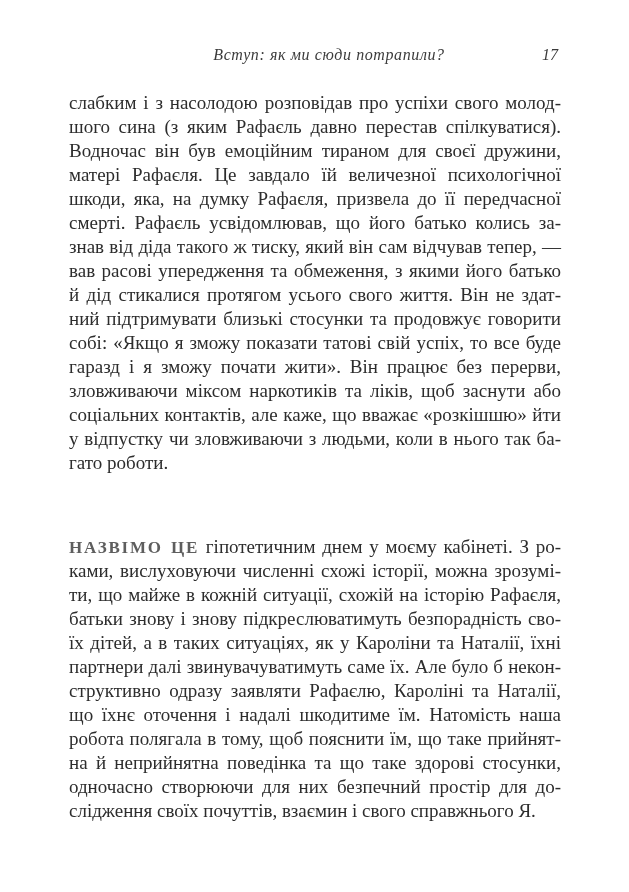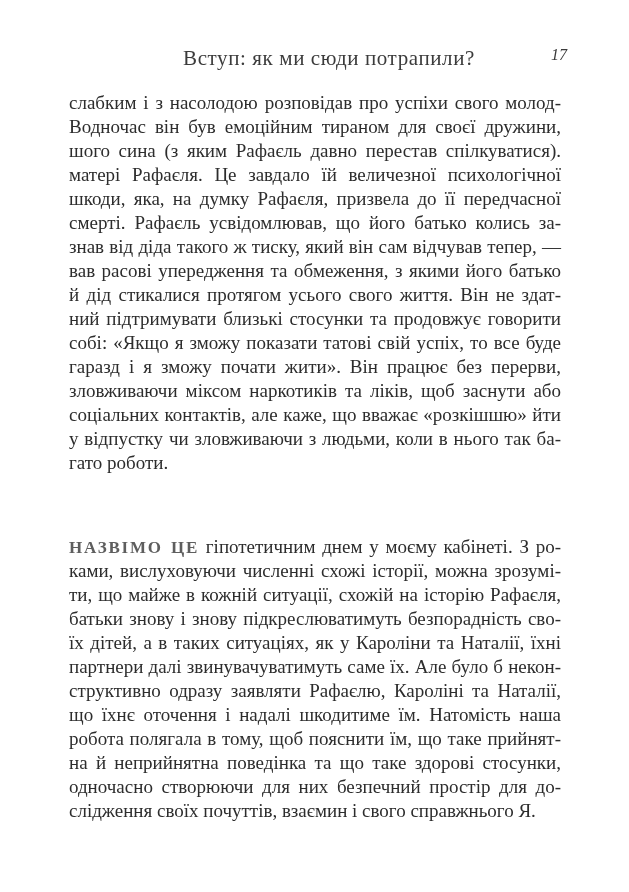--- a/index.html
+++ b/index.html
@@ -19,28 +19,29 @@
   .running-head {
     position: absolute;
     top: 46px;
     left: 83px;
     width: 492px;
     height: 22px;
   }
   .running-head .title {
     display: block;
     text-align: center;
-    font-size: 21px;
+    font-size: 16px;
     letter-spacing: 0.6px;
     color: #3b3b3b;
+    font-style: italic;
   }
   .running-head .folio {
     position: absolute;
     top: 0;
-    right: 8px;
+    right: 17px;
     font-style: italic;
     font-size: 16px;
     color: #3b3b3b;
   }
   .body-text {
     position: absolute;
     left: 69px;
     top: 91px;
     width: 492px;
   }
@@ -71,22 +72,22 @@
 
   <div class="running-head">
     <span class="title">Вступ: як ми сюди потрапили?</span>
     <span class="folio">17</span>
   </div>
 
   <div class="body-text">
 
     <div class="para">
       <div class="line">слабким і з насолодою розповідав про успіхи свого молод-</div>
+      <div class="line">шого сина (з яким Рафаєль давно перестав спілкуватися).</div>
       <div class="line">Водночас він був емоційним тираном для своєї дружини,</div>
-      <div class="line">шого сина (з яким Рафаєль давно перестав спілкуватися).</div>
       <div class="line">матері Рафаєля. Це завдало їй величезної психологічної</div>
       <div class="line">шкоди, яка, на думку Рафаєля, призвела до її передчасної</div>
       <div class="line">смерті. Рафаєль усвідомлював, що його батько колись за-</div>
       <div class="line">знав від діда такого ж тиску, який він сам відчував тепер, —</div>
       <div class="line">вав расові упередження та обмеження, з якими його батько</div>
       <div class="line">й дід стикалися протягом усього свого життя. Він не здат-</div>
       <div class="line">ний підтримувати близькі стосунки та продовжує говорити</div>
       <div class="line">собі: «Якщо я зможу показати татові свій успіх, то все буде</div>
       <div class="line">гаразд і я зможу почати жити». Він працює без перерви,</div>
       <div class="line">зловживаючи міксом наркотиків та ліків, щоб заснути або</div>

